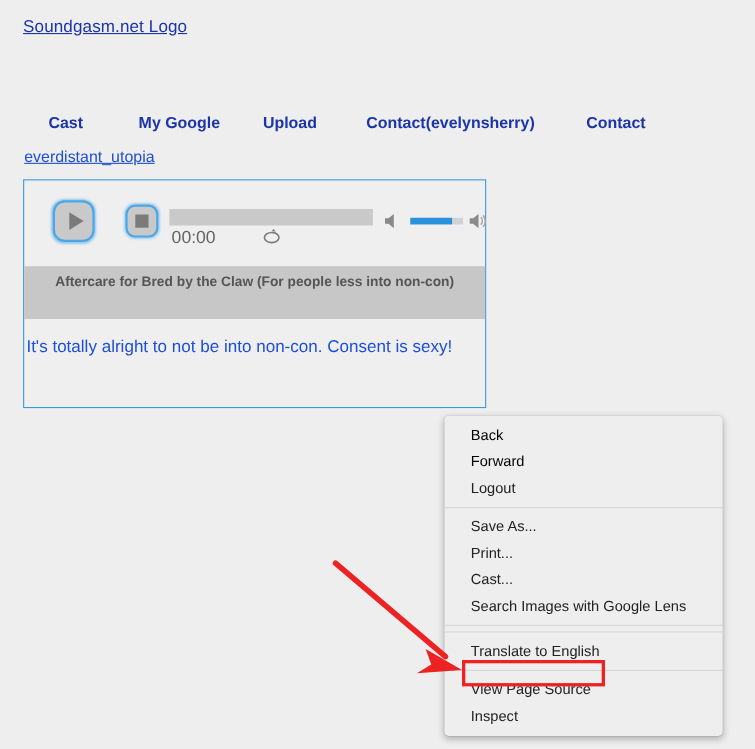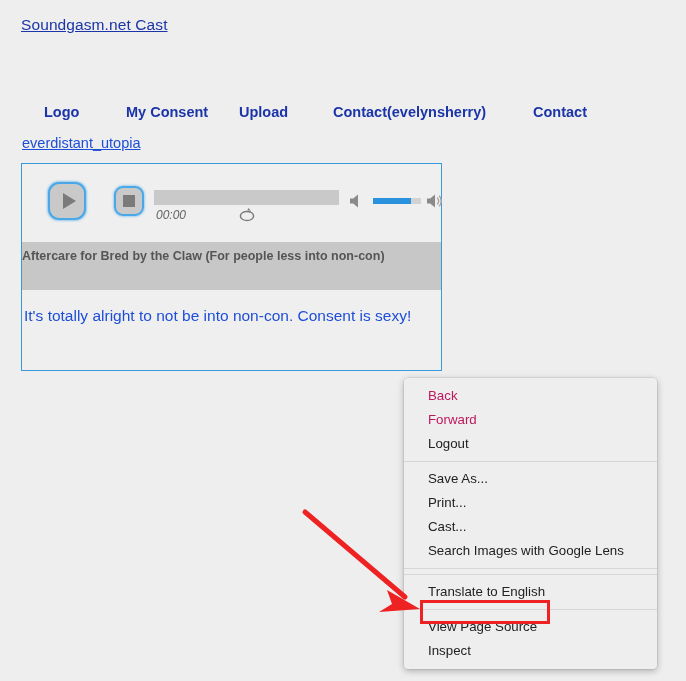--- a/index.html
+++ b/index.html
@@ -132,22 +132,21 @@
   }
   #time-row {
     position: relative;
     width: 185px;
     height: 18px;
     margin-top: 2px;
   }
   .time-label {
     position: absolute;
     top: 1px;
-    font-size: 12px;
-    font-style: italic;
+    font-size: 16px;
     color: #646464;
     font-family: "Liberation Sans", sans-serif;
   }
   #time-current { left: 2px; }
   #time-remaining { right: 1px; margin-top: 46px; }
   #loop-icon {
     position: absolute;
     left: 50%;
     top: 0;
     transform: translateX(-50%);
@@ -180,20 +179,21 @@
   #track-title {
     position: absolute;
     left: 0;
     top: 78px;
     width: 419px;
     height: 48px;
     background: #c7c7c7;
     color: #555555;
     font-size: 12.5px;
     font-weight: bold;
+    text-align: center;
     line-height: 17px;
     padding-top: 6px;
     box-sizing: border-box;
   }
 
   #track-description {
     position: absolute;
     left: 0;
     top: 126px;
     width: 419px;
@@ -223,21 +223,21 @@
     height: 1px;
     background: #d6d6d6;
     margin: 5px 0 5px 0;
   }
   .menu-item {
     padding: 2px 10px 2px 24px;
     line-height: 20px;
     white-space: nowrap;
     cursor: default;
   }
-  .menu-item.disabled { color: #be185d; }
+  .menu-item.disabled { color: #000000; }
 
   
   #annotations {
     position: absolute;
     left: 0; top: 0;
     width: 686px; height: 681px;
     pointer-events: none;
   }
   #highlight-box {
     position: absolute;
@@ -247,25 +247,25 @@
     height: 24px;
     border: 3px solid #ee2222;
     box-sizing: border-box;
   }
 </style>
 </head>
 <body>
 
 <div id="page">
 
-  <a id="logo-alt" href="#">Soundgasm.net Cast</a>
+  <a id="logo-alt" href="#">Soundgasm.net Logo</a>
 
   <div id="navbar">
-    <a class="nav-link" style="left:22px">Logo</a>
-    <a class="nav-link" style="left:104px">My Consent</a>
+    <a class="nav-link" style="left:22px">Cast</a>
+    <a class="nav-link" style="left:104px">My Google</a>
     <a class="nav-link" style="left:217px">Upload</a>
     <a class="nav-link" style="left:311px">Contact(evelynsherry)</a>
     <a class="nav-link" style="left:511px">Contact</a>
   </div>
 
   <a id="user-link" href="#">everdistant_utopia</a>
 
   <div id="player-card">
 
     <div id="player-controls">

